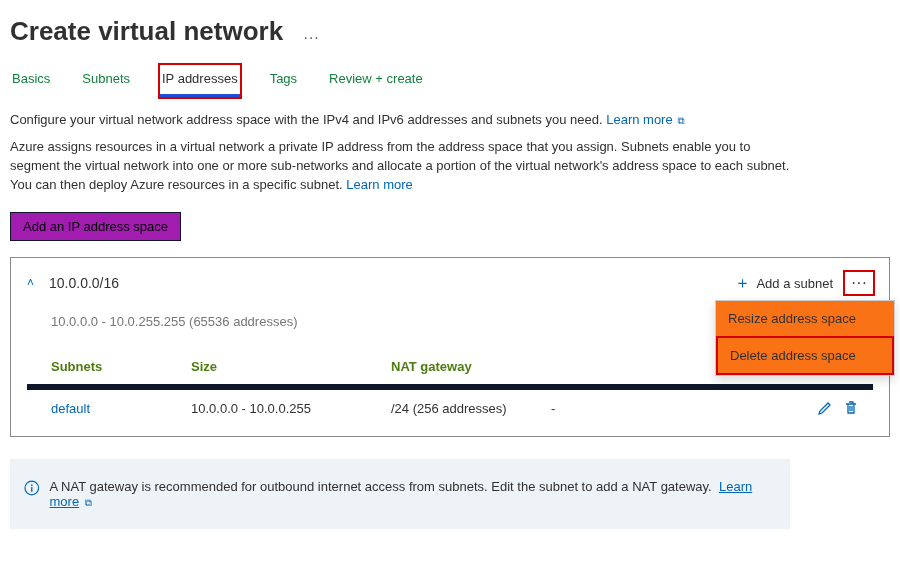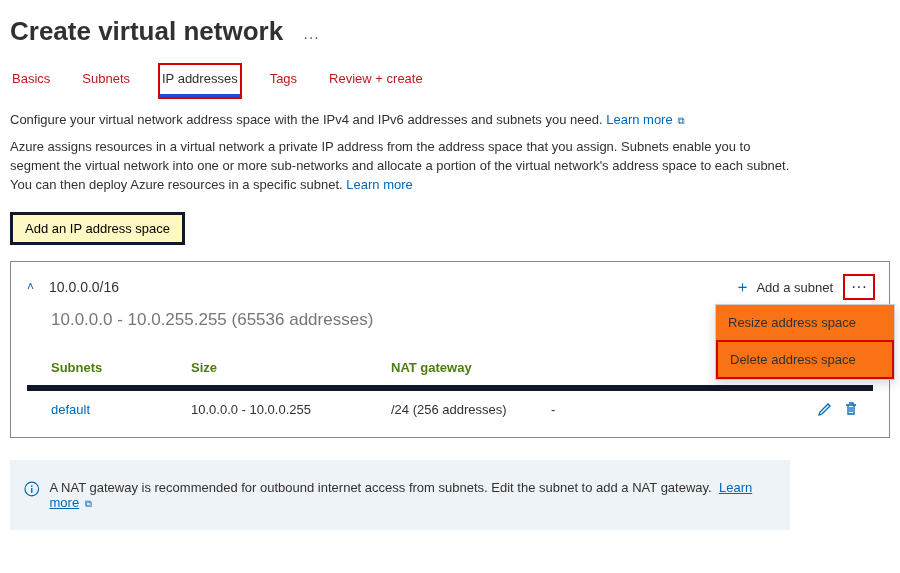--- a/index.html
+++ b/index.html
@@ -9,42 +9,42 @@
     font-family: "Segoe UI", Arial, sans-serif;
     font-size: 13px;
     color: #323130;
     background: #fff;
     width: 900px;
   }
   .header-row { display:flex; align-items:center; gap:14px; }
   h1 { font-size: 26px; font-weight:600; margin: 6px 0 18px 0; }
   .more-dots { font-size:16px; color:#666; cursor:pointer; padding:2px 6px; }
   .tabs { display:flex; gap:28px; border-bottom:none; margin-bottom:14px; }
-  .tab { padding:6px 2px 8px 2px; color:#b91c1c; cursor:pointer; }
+  .tab { padding:6px 2px 8px 2px; color:#15803d; cursor:pointer; }
   .tab.active { color:#323130; border-bottom:3px solid #1d4ed8; }
   .highlight-red { outline:2px solid #d40000; outline-offset:0px; }
   .desc { color:#323130; line-height:1.45; margin:8px 0; max-width:780px; }
   .link { color:#0067b8; text-decoration:none; cursor:pointer; }
   .ext-icon { font-size:10px; color:#0067b8; margin-left:2px; }
   .btn-outline {
-    border:3px solid #0f172a; background:#fef9c3; padding:6px 12px;
+    border:1px solid #0f172a; background:#a21caf; padding:6px 12px;
     font-size:13px; cursor:pointer; margin:10px 0 2px 0;
   }
   .space-card {
     border:1px solid #8a8886; margin-top:14px; padding:14px 16px 10px 16px;
     position:relative;
   }
   .space-head { display:flex; align-items:center; gap:8px; }
   .chev { color:#0067b8; cursor:pointer; font-size:12px; width:14px; display:inline-block; }
   .cidr { font-size:14px; }
   .space-actions { margin-left:auto; display:flex; align-items:center; gap:12px; }
   .add-subnet { display:flex; align-items:center; gap:6px; cursor:pointer; color:#323130; }
   .plus-icon { color:#0067b8; font-size:16px; font-weight:400; }
   .ellipsis-btn { cursor:pointer; padding:2px 6px; font-size:16px; color:#323130; }
-  .range-sub { color:#767676; margin:12px 0 20px 24px; font-size:17px; }
+  .range-sub { color:#767676; margin:20px 0 20px 24px; font-size:13px; }
   .tbl { width:100%; margin-top:4px; }
   .thead, .trow { display:grid; grid-template-columns: 140px 200px 160px 140px 1fr; padding:10px 6px 10px 24px; align-items:center; }
   .thead { color:#4d7c0f; font-weight:600; border-bottom:6px solid #0f172a; }
   .trow { color:#323130; }
   .trow .name { color:#0067b8; cursor:pointer; }
   .row-actions { display:flex; gap:10px; justify-self:end; padding-right:8px; }
   .icon-btn { width:16px; height:16px; cursor:pointer; color:#0067b8; }
   .popup {
     position:absolute; right:-6px; top:42px; width:180px;
     background:#f97316; border:1px solid #ccc; box-shadow:0 4px 10px rgba(0,0,0,0.15);

